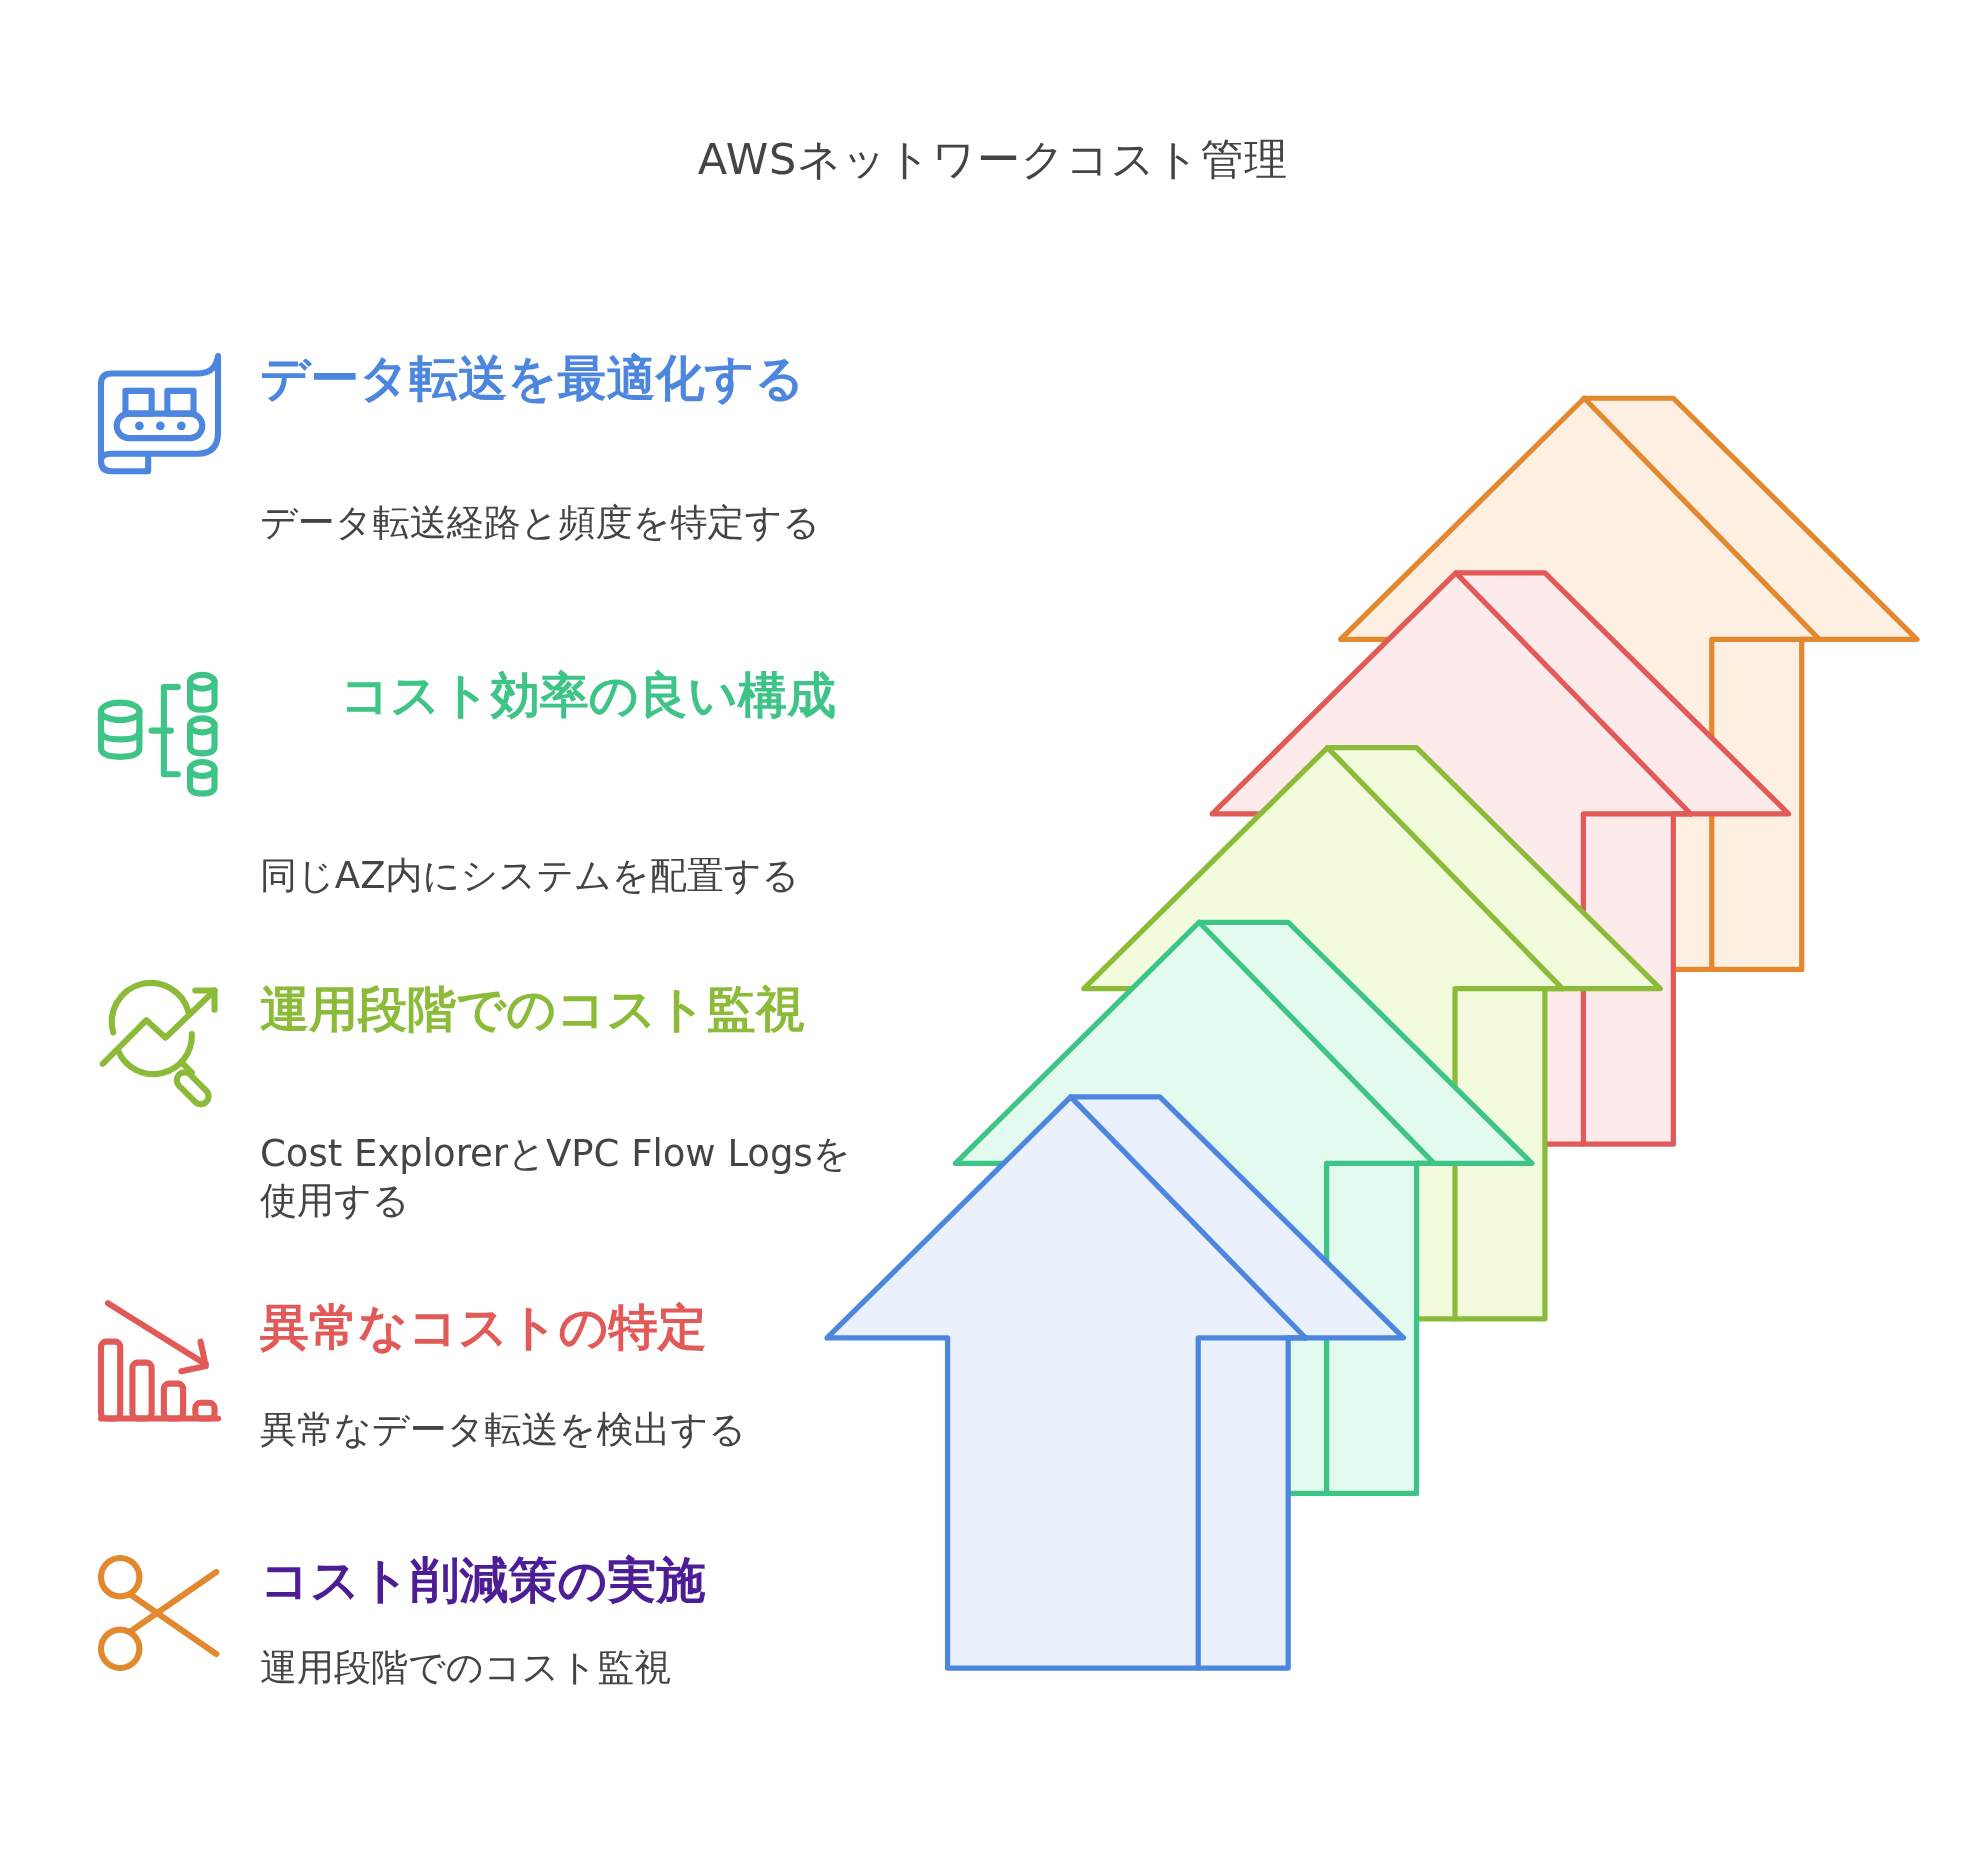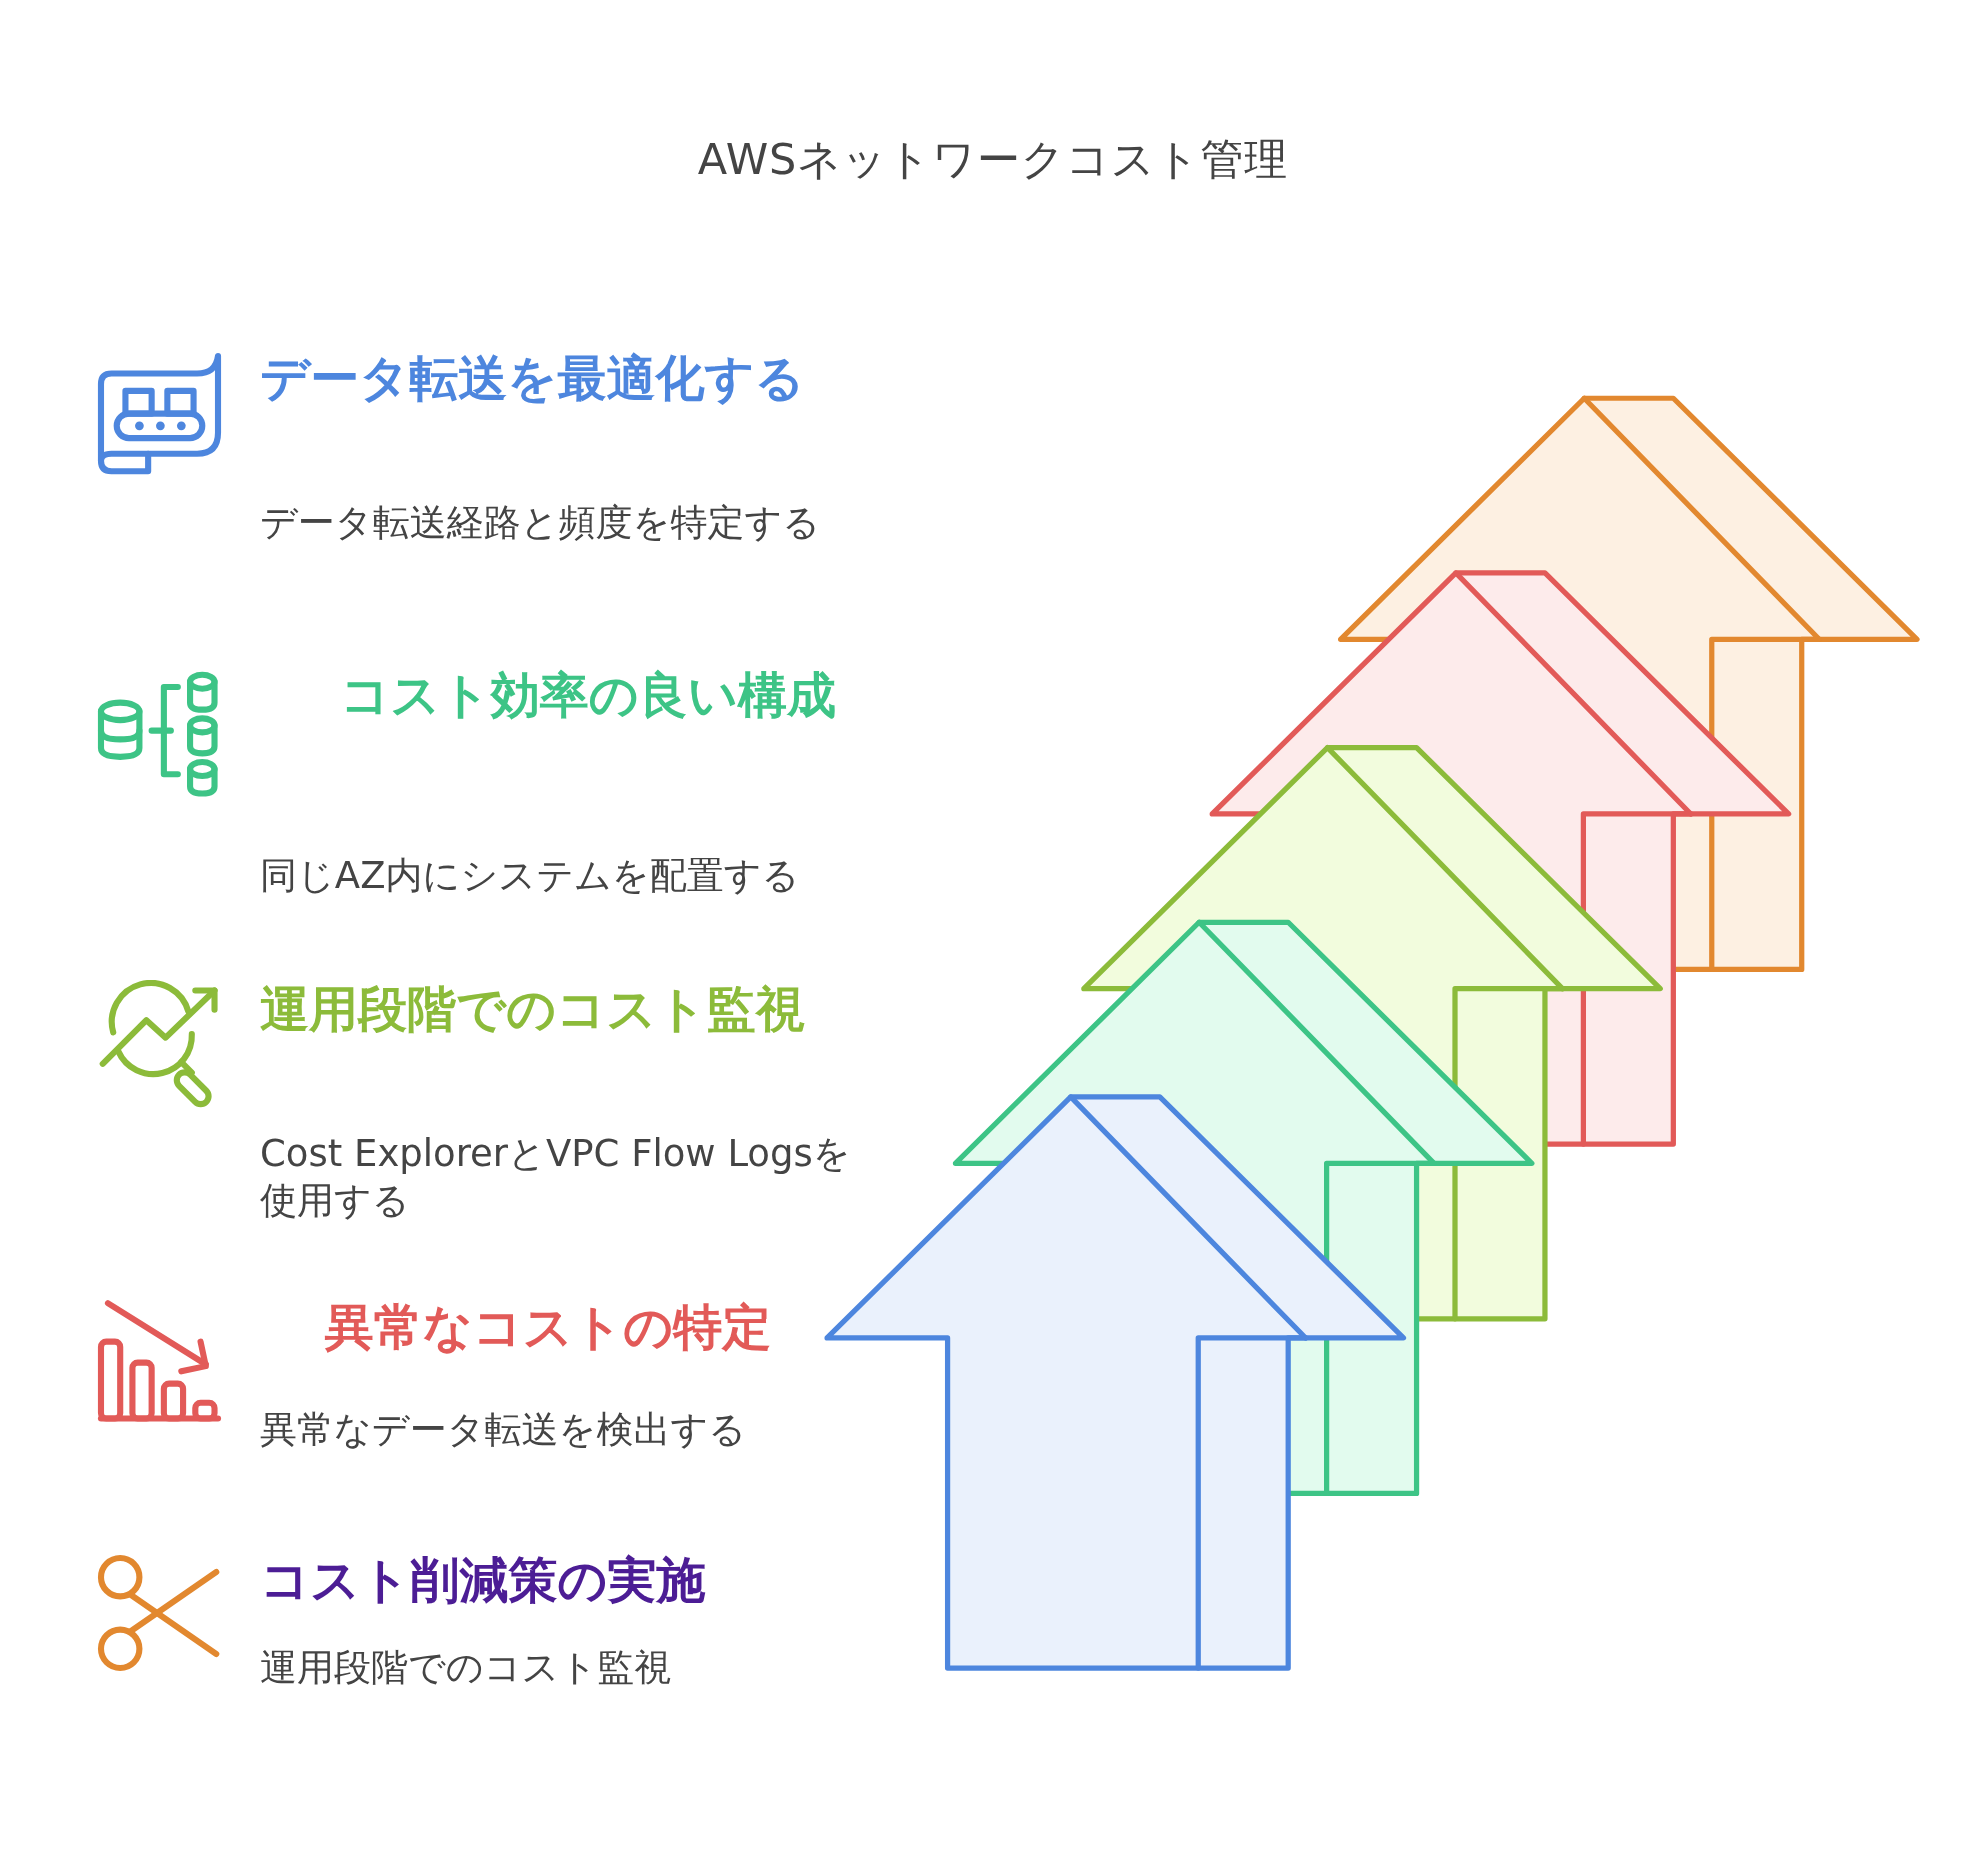--- a/index.html
+++ b/index.html
@@ -77,21 +77,21 @@
     <g fill="none" stroke="#E25A58" stroke-width="7" stroke-linecap="round" stroke-linejoin="round">
       <path d="M16 6 L128 76"></path>
       <path d="M100 84 L128 78 L122 50"></path>
       <path d="M8 138 L142 138"></path>
       <rect x="8" y="50" width="22" height="88" rx="6"></rect>
       <rect x="44" y="74" width="22" height="64" rx="6"></rect>
       <rect x="80" y="98" width="22" height="40" rx="6"></rect>
       <rect x="116" y="120" width="22" height="18" rx="6"></rect>
     </g>
   </svg>
-  <div class="heading" style="color:#E25A58;text-align:center;">異常なコストの特定</div>
+  <div class="heading" style="color:#E25A58;">異常なコストの特定</div>
   <div class="desc" style="top:111px;font-family:Liberation Mono, monospace;">異常なデータ転送を検出する</div>
 </div>
 
 <div class="item" style="top:1551px;">
   <svg class="icon" viewBox="0 0 150 150">
     <g fill="none" stroke="#E2882F" stroke-width="7" stroke-linecap="round" stroke-linejoin="round">
       <circle cx="30" cy="30" r="22"></circle>
       <circle cx="30" cy="112" r="22"></circle>
       <path d="M42 50 L140 118"></path>
       <path d="M42 92 L140 24"></path>

